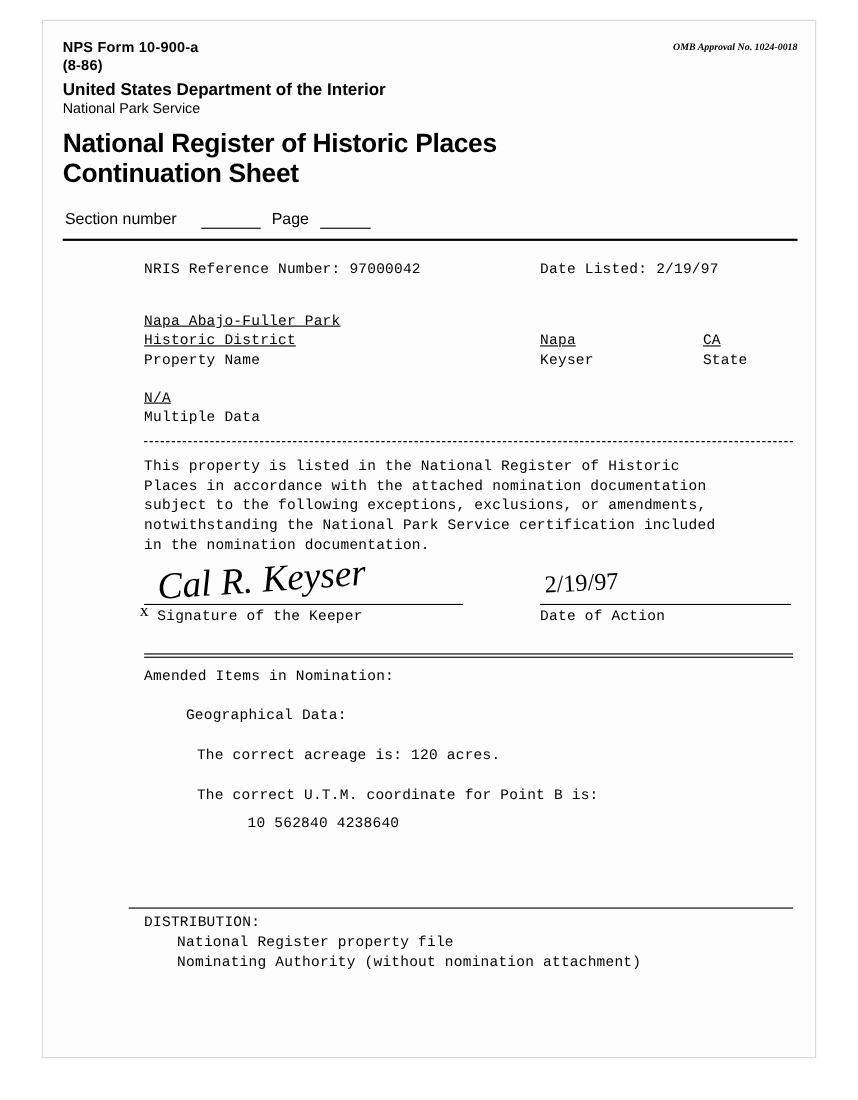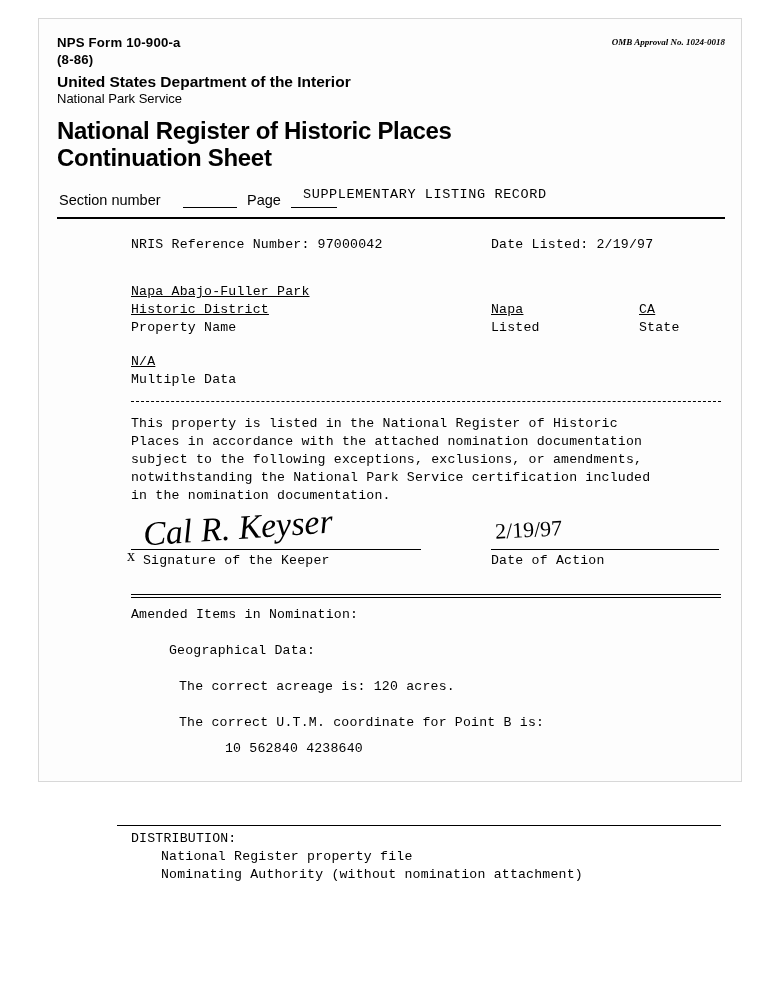--- a/index.html
+++ b/index.html
@@ -14,21 +14,21 @@
     background: #ffffff;
     overflow: hidden;
     font-family: "Liberation Sans", sans-serif;
     color: #000000;
   }
   .sheet {
     position: absolute;
     left: 38px;
     top: 18px;
     width: 704px;
-    height: 764px;
+    height: 944px;
     background: #fdfdfd;
     border: 1px solid #d8d8d8;
     box-sizing: border-box;
   }
 
   
   .form-id {
     position: absolute;
     left: 18px;
     top: 16px;
@@ -236,32 +236,31 @@
     <div class="omb">OMB  Approval No. 1024-0018</div>
     <div class="dept">United States Department of the Interior</div>
     <div class="agency">National Park Service</div>
     <div class="title1">National Register of Historic Places</div>
     <div class="title2">Continuation Sheet</div>
 
     <div class="sec-label">Section number</div>
     <div class="sec-rule"></div>
     <div class="page-label">Page</div>
     <div class="page-rule"></div>
-    <div class="slr">SUPPLEMENTARY LISTING RECORD</div>
     <div class="hr-thick"></div>
 
     <div class="abs mono nris">NRIS Reference Number: 97000042</div>
     <div class="abs mono datelisted">Date Listed: 2/19/97</div>
 
     <div class="abs mono prop1">Napa Abajo-Fuller Park</div>
     <div class="abs mono prop2">Historic District</div>
     <div class="abs mono prop-lab">Property Name</div>
 
     <div class="abs mono county-val">Napa</div>
-    <div class="abs mono county-lab">Listed</div>
+    <div class="abs mono county-lab">Keyser</div>
 
     <div class="abs mono state-val">CA</div>
     <div class="abs mono state-lab">State</div>
 
     <div class="abs mono mult-val">N/A</div>
     <div class="abs mono mult-lab">Multiple Data</div>
 
     <div class="dash-rule"></div>
 
     <div class="abs mono para">This property is listed in the National Register of Historic

